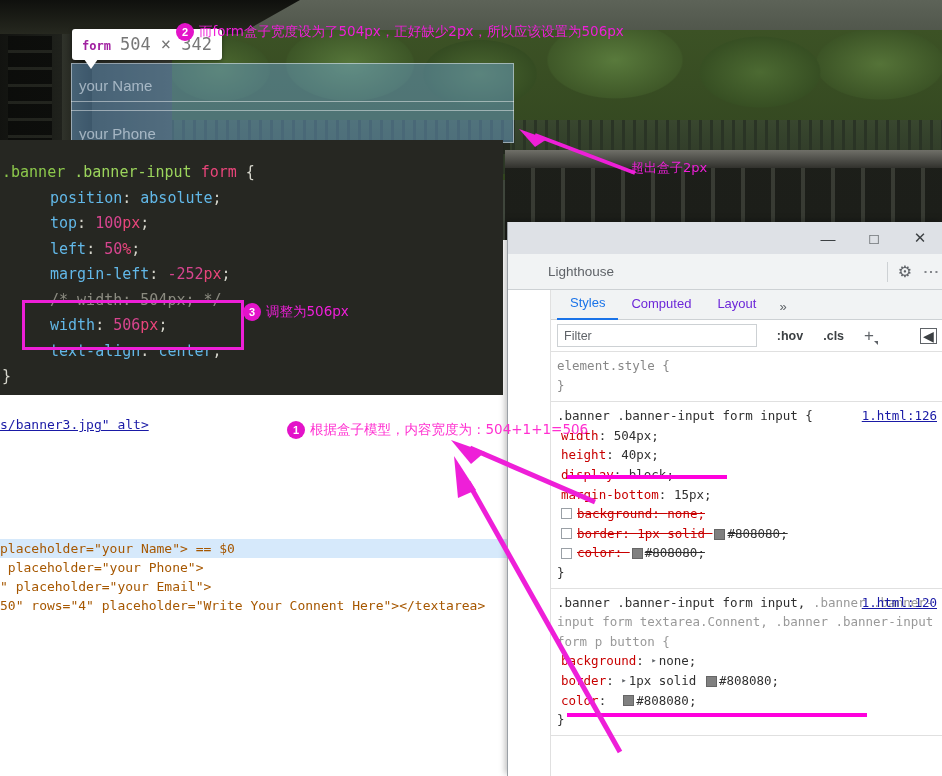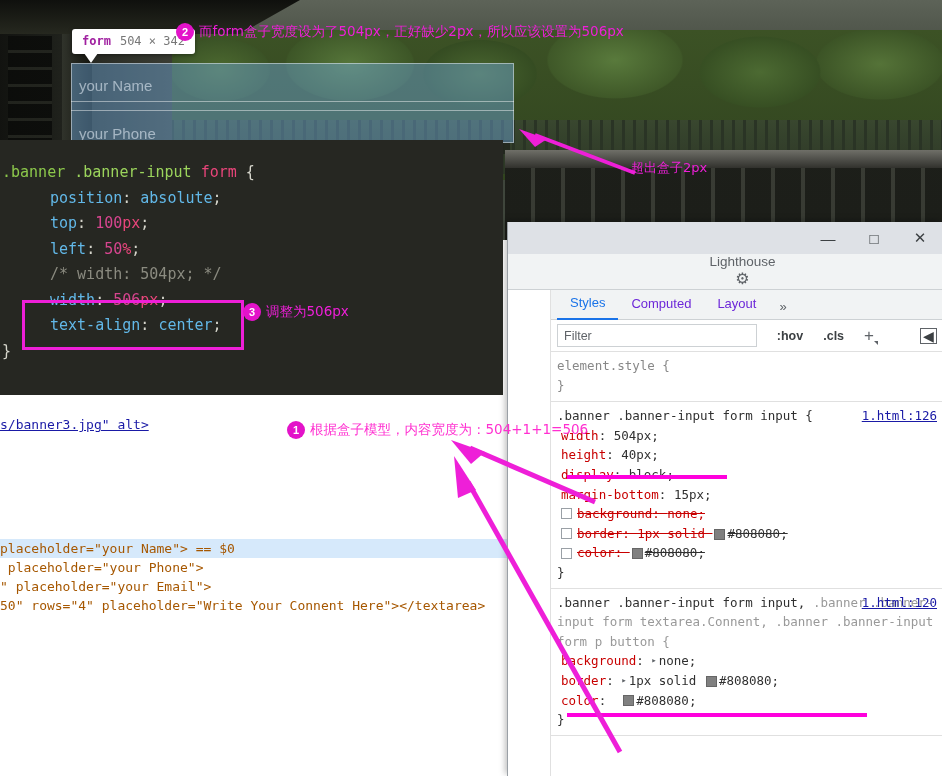--- a/index.html
+++ b/index.html
@@ -87,21 +87,21 @@
   #form-highlight .sep.s2{top:47px;}
 
   
   #form-tooltip{
     position:absolute;left:72px;top:29px;background:#fff;border-radius:3px;
     padding:5px 10px 6px 10px;box-shadow:0 1px 4px rgba(0,0,0,.45);
     display:flex;align-items:baseline;gap:9px;z-index:8;
   }
   #form-tooltip .t-name{color:#a020a0;font-weight:bold;font-size:12px;
     font-family:"DejaVu Sans Mono",monospace;}
-  #form-tooltip .t-dim{color:#777;font-size:12px;
+  #form-tooltip .t-dim{color:#777;font-size:17px;
     font-family:"DejaVu Sans Mono",monospace;}
   #form-tooltip:after{
     content:"";position:absolute;left:12px;bottom:-9px;width:0;height:0;
     border-left:7px solid transparent;border-right:7px solid transparent;
     border-top:10px solid #fff;
   }
 
   
   .badge{
     display:inline-flex;align-items:center;justify-content:center;
@@ -166,21 +166,20 @@
   #win-titlebar{
     height:32px;background:#dee1e6;display:flex;justify-content:flex-end;
     align-items:center;
   }
   .win-btn{width:46px;height:32px;display:flex;align-items:center;justify-content:center;
     color:#3c4043;font-size:15px;}
   #devtools-topbar{
     height:36px;background:#f1f3f4;border-bottom:1px solid #cdd1d4;
     display:flex;align-items:center;padding:0 6px 0 40px;
     box-sizing:border-box;
-    flex-direction:column;
   }
   #devtools-topbar .tab-lighthouse{
     color:#5f6368;font-size:13.5px;flex:1;
   }
   #devtools-topbar .sep{width:1px;height:20px;background:#cdd1d4;margin:0 10px;}
   .gear-icon{color:#5f6368;font-size:16px;}
   .kebab-icon{color:#5f6368;font-size:16px;line-height:11px;letter-spacing:0;
     writing-mode:vertical-rl;}
 
   #styles-wrap{display:flex;height:486px;}
@@ -303,20 +302,21 @@
 
 <div id="code-panel">
   <div class="ln"><span class="c-sel">.banner</span> <span class="c-sel2">.banner-input</span> <span class="c-tag">form</span> <span class="c-brace">{</span></div>
 
   <div class="ln ind"><span class="c-prop">position</span><span class="c-punc">: </span><span class="c-val">absolute</span><span class="c-punc">;</span></div>
 
   <div class="ln ind"><span class="c-prop">top</span><span class="c-punc">: </span><span class="c-num">100</span><span class="c-unit">px</span><span class="c-punc">;</span></div>
 
   <div class="ln ind"><span class="c-prop">left</span><span class="c-punc">: </span><span class="c-num">50</span><span class="c-unit">%</span><span class="c-punc">;</span></div>
 
+  <div class="ln ind"><span class="c-prop">margin-left</span><span class="c-punc">: </span><span class="c-num">-252</span><span class="c-unit">px</span><span class="c-punc">;</span></div>
 
   <div class="ln ind"><span class="c-comment">/* width: 504px; */</span></div>
 
   <div class="ln ind"><span class="c-prop">width</span><span class="c-punc">: </span><span class="c-num">506</span><span class="c-unit">px</span><span class="c-punc">;</span></div>
 
   <div class="ln ind"><span class="c-prop">text-align</span><span class="c-punc">: </span><span class="c-val">center</span><span class="c-punc">;</span></div>
 
   <div class="ln"><span class="c-brace">}</span></div>
 
   <div id="hl-box"></div>

